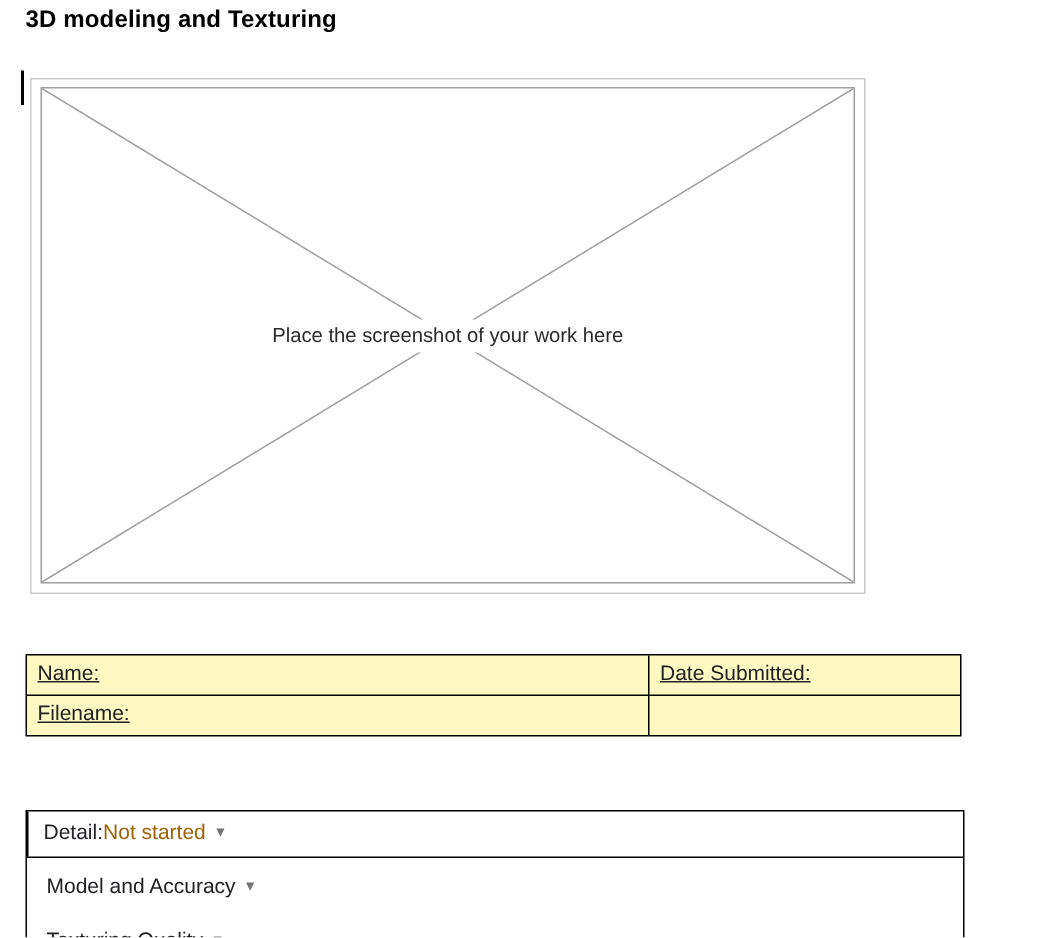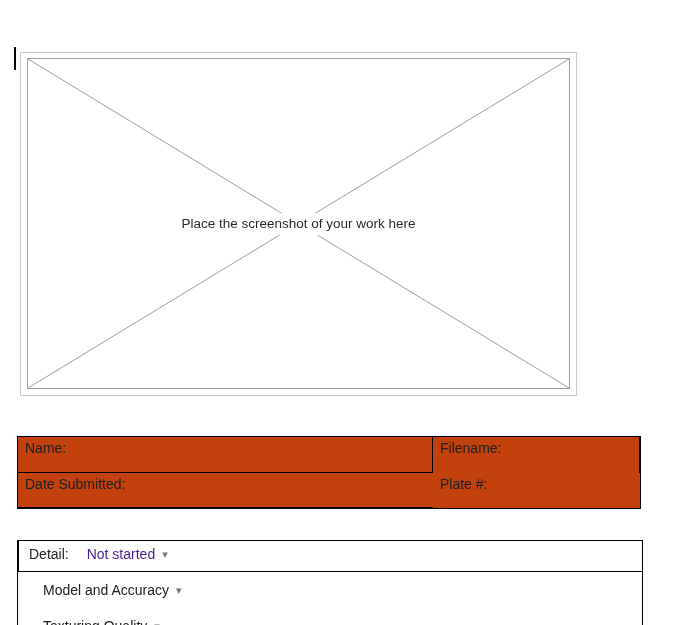--- a/index.html
+++ b/index.html
@@ -78,27 +78,28 @@
 
   
   .cell-text { font-size: 14px; line-height: 17px; color: #202124; }
 
   
   .info-table {
     position: absolute;
     left: 17px;
     top: 436px;
     width: 624px;
-    height: 73px;
+    height: 55px;
     border: 1.5px solid #000000;
     box-sizing: border-box;
     display: grid;
     grid-template-columns: 415px 1fr;
     grid-template-rows: 1fr 1fr;
-    background: #c2410c;
+    background: #fef9c3;
+    text-decoration: underline;
   }
   .info-table .cell { padding: 3px 0 0 7px; box-sizing: border-box; }
   .info-table .col-left  { border-right: 1.5px solid #000000; }
   .info-table .row-top   { border-bottom: 1.5px solid #000000; }
 
   
   .feedback-table {
     position: absolute;
     left: 17px;
     top: 540px;
@@ -110,65 +111,65 @@
   }
   .fb-row1 {
     display: grid;
     grid-template-columns: 400px 1fr;
     height: 31px;
     border-bottom: 1.5px solid #000000;
     box-sizing: border-box;
   }
   .fb-left  { padding: 5px 0 0 7px; box-sizing: border-box; }
   .fb-right { padding: 5px 0 0 10px; border-left: 1.5px solid #000000; box-sizing: border-box; white-space: nowrap; }
-  .status-value { color: #4c1d95; margin-left: 18px; }
+  .status-value { color: #a16207; margin-left: 0; }
 
   .criteria-line {
     position: absolute;
-    left: 25px;
+    left: 13px;
     white-space: nowrap;
   }
   .criteria-1 { top: 41px; }
   .criteria-2 { top: 61px; }
   .criteria-3 { top: 77px; }
 
   .dd-arrow {
     display: inline-block;
     color: #757575;
     font-size: 11px;
     margin-left: 7px;
     vertical-align: 1px;
     cursor: pointer;
   }
 </style>
 </head>
 <body>
 
 <div class="page">
 
+  <div class="doc-title">3D modeling and Texturing</div>
 
   <div class="caret"></div>
 
   <div class="ph-outer">
     <div class="ph-inner">
       <svg class="ph-diag" viewBox="0 0 100 100" preserveAspectRatio="none">
         <line x1="0" y1="0" x2="100" y2="100" vector-effect="non-scaling-stroke"></line>
         <line x1="0" y1="100" x2="100" y2="0" vector-effect="non-scaling-stroke"></line>
       </svg>
       <div class="ph-label">
         <div class="ph-caption">Place the screenshot of your work here</div>
       </div>
     </div>
   </div>
 
   <div class="info-table">
     <div class="cell cell-text col-left row-top">Name:</div>
+    <div class="cell cell-text row-top">Date Submitted:</div>
     <div class="cell cell-text col-left">Filename:</div>
-    <div class="cell cell-text row-top">Date Submitted:</div>
-    <div class="cell cell-text">Plate #:</div>
   </div>
 
   <div class="feedback-table">
     <div class="fb-row1">
       <div class="fb-right cell-text">
         <span>Detail:</span><span class="status-value">Not started</span><span class="dd-arrow">▾</span>
       </div>
     </div>
 
     <div class="criteria-line criteria-1 cell-text">

